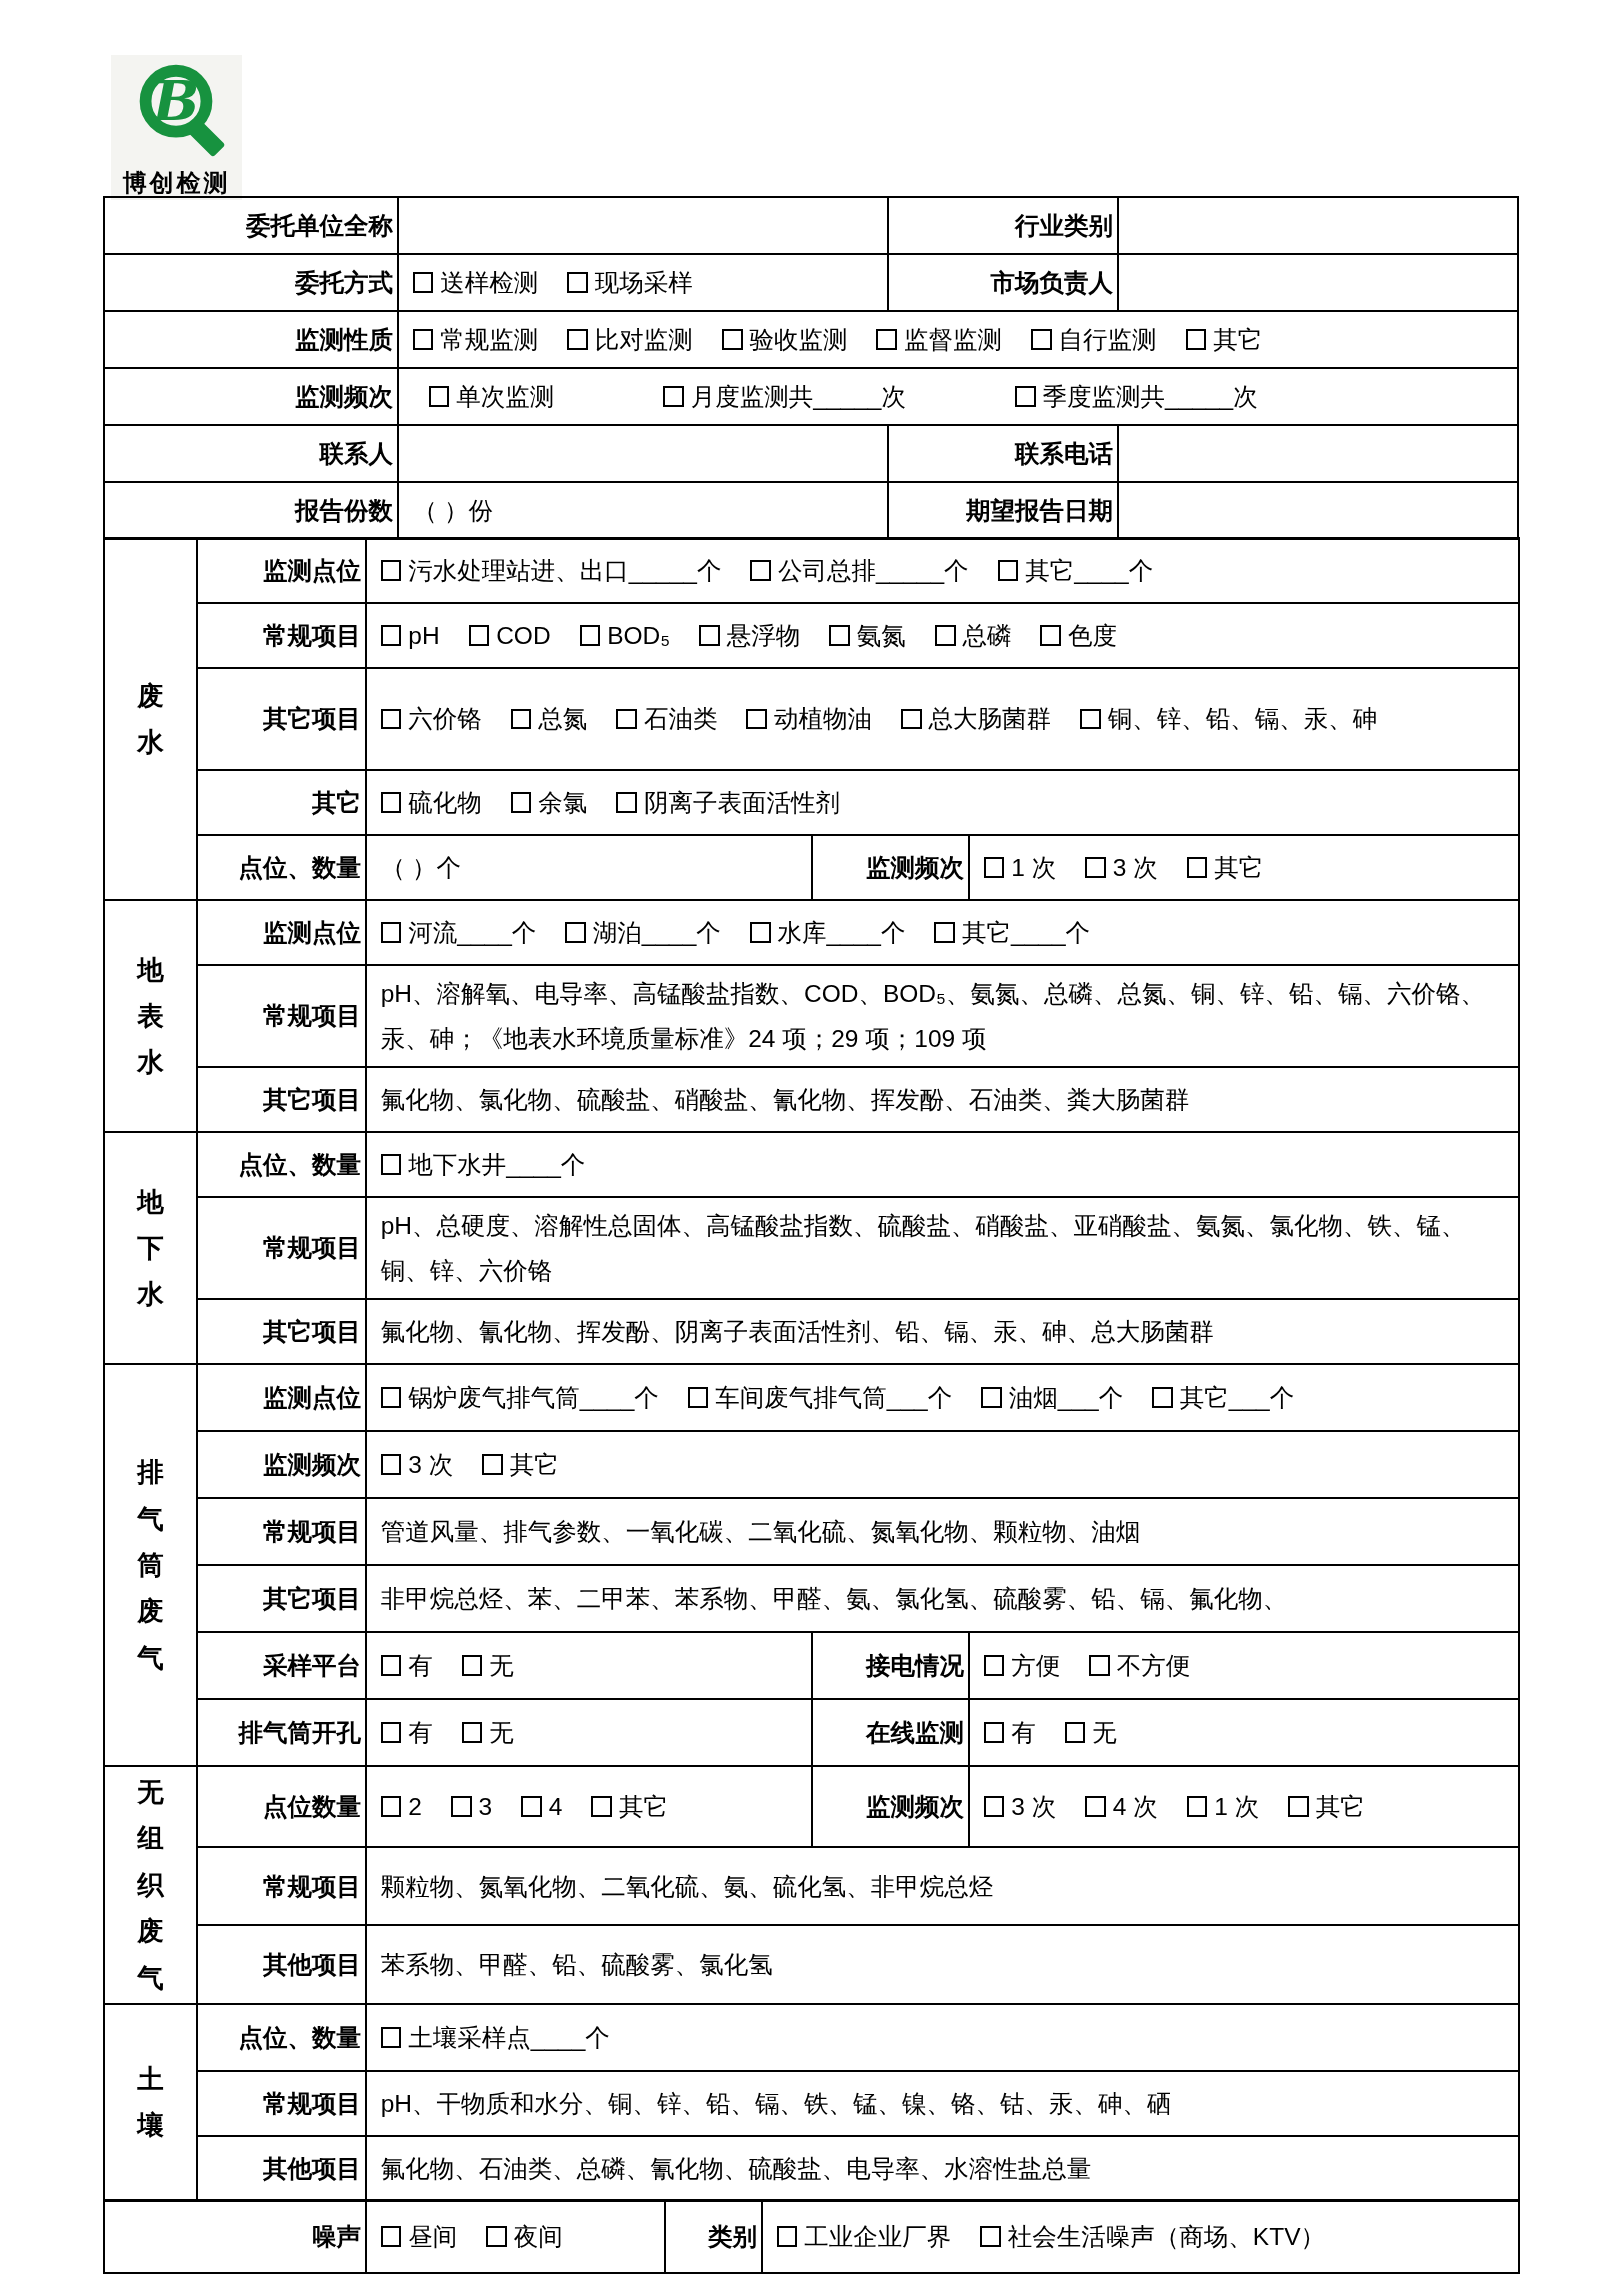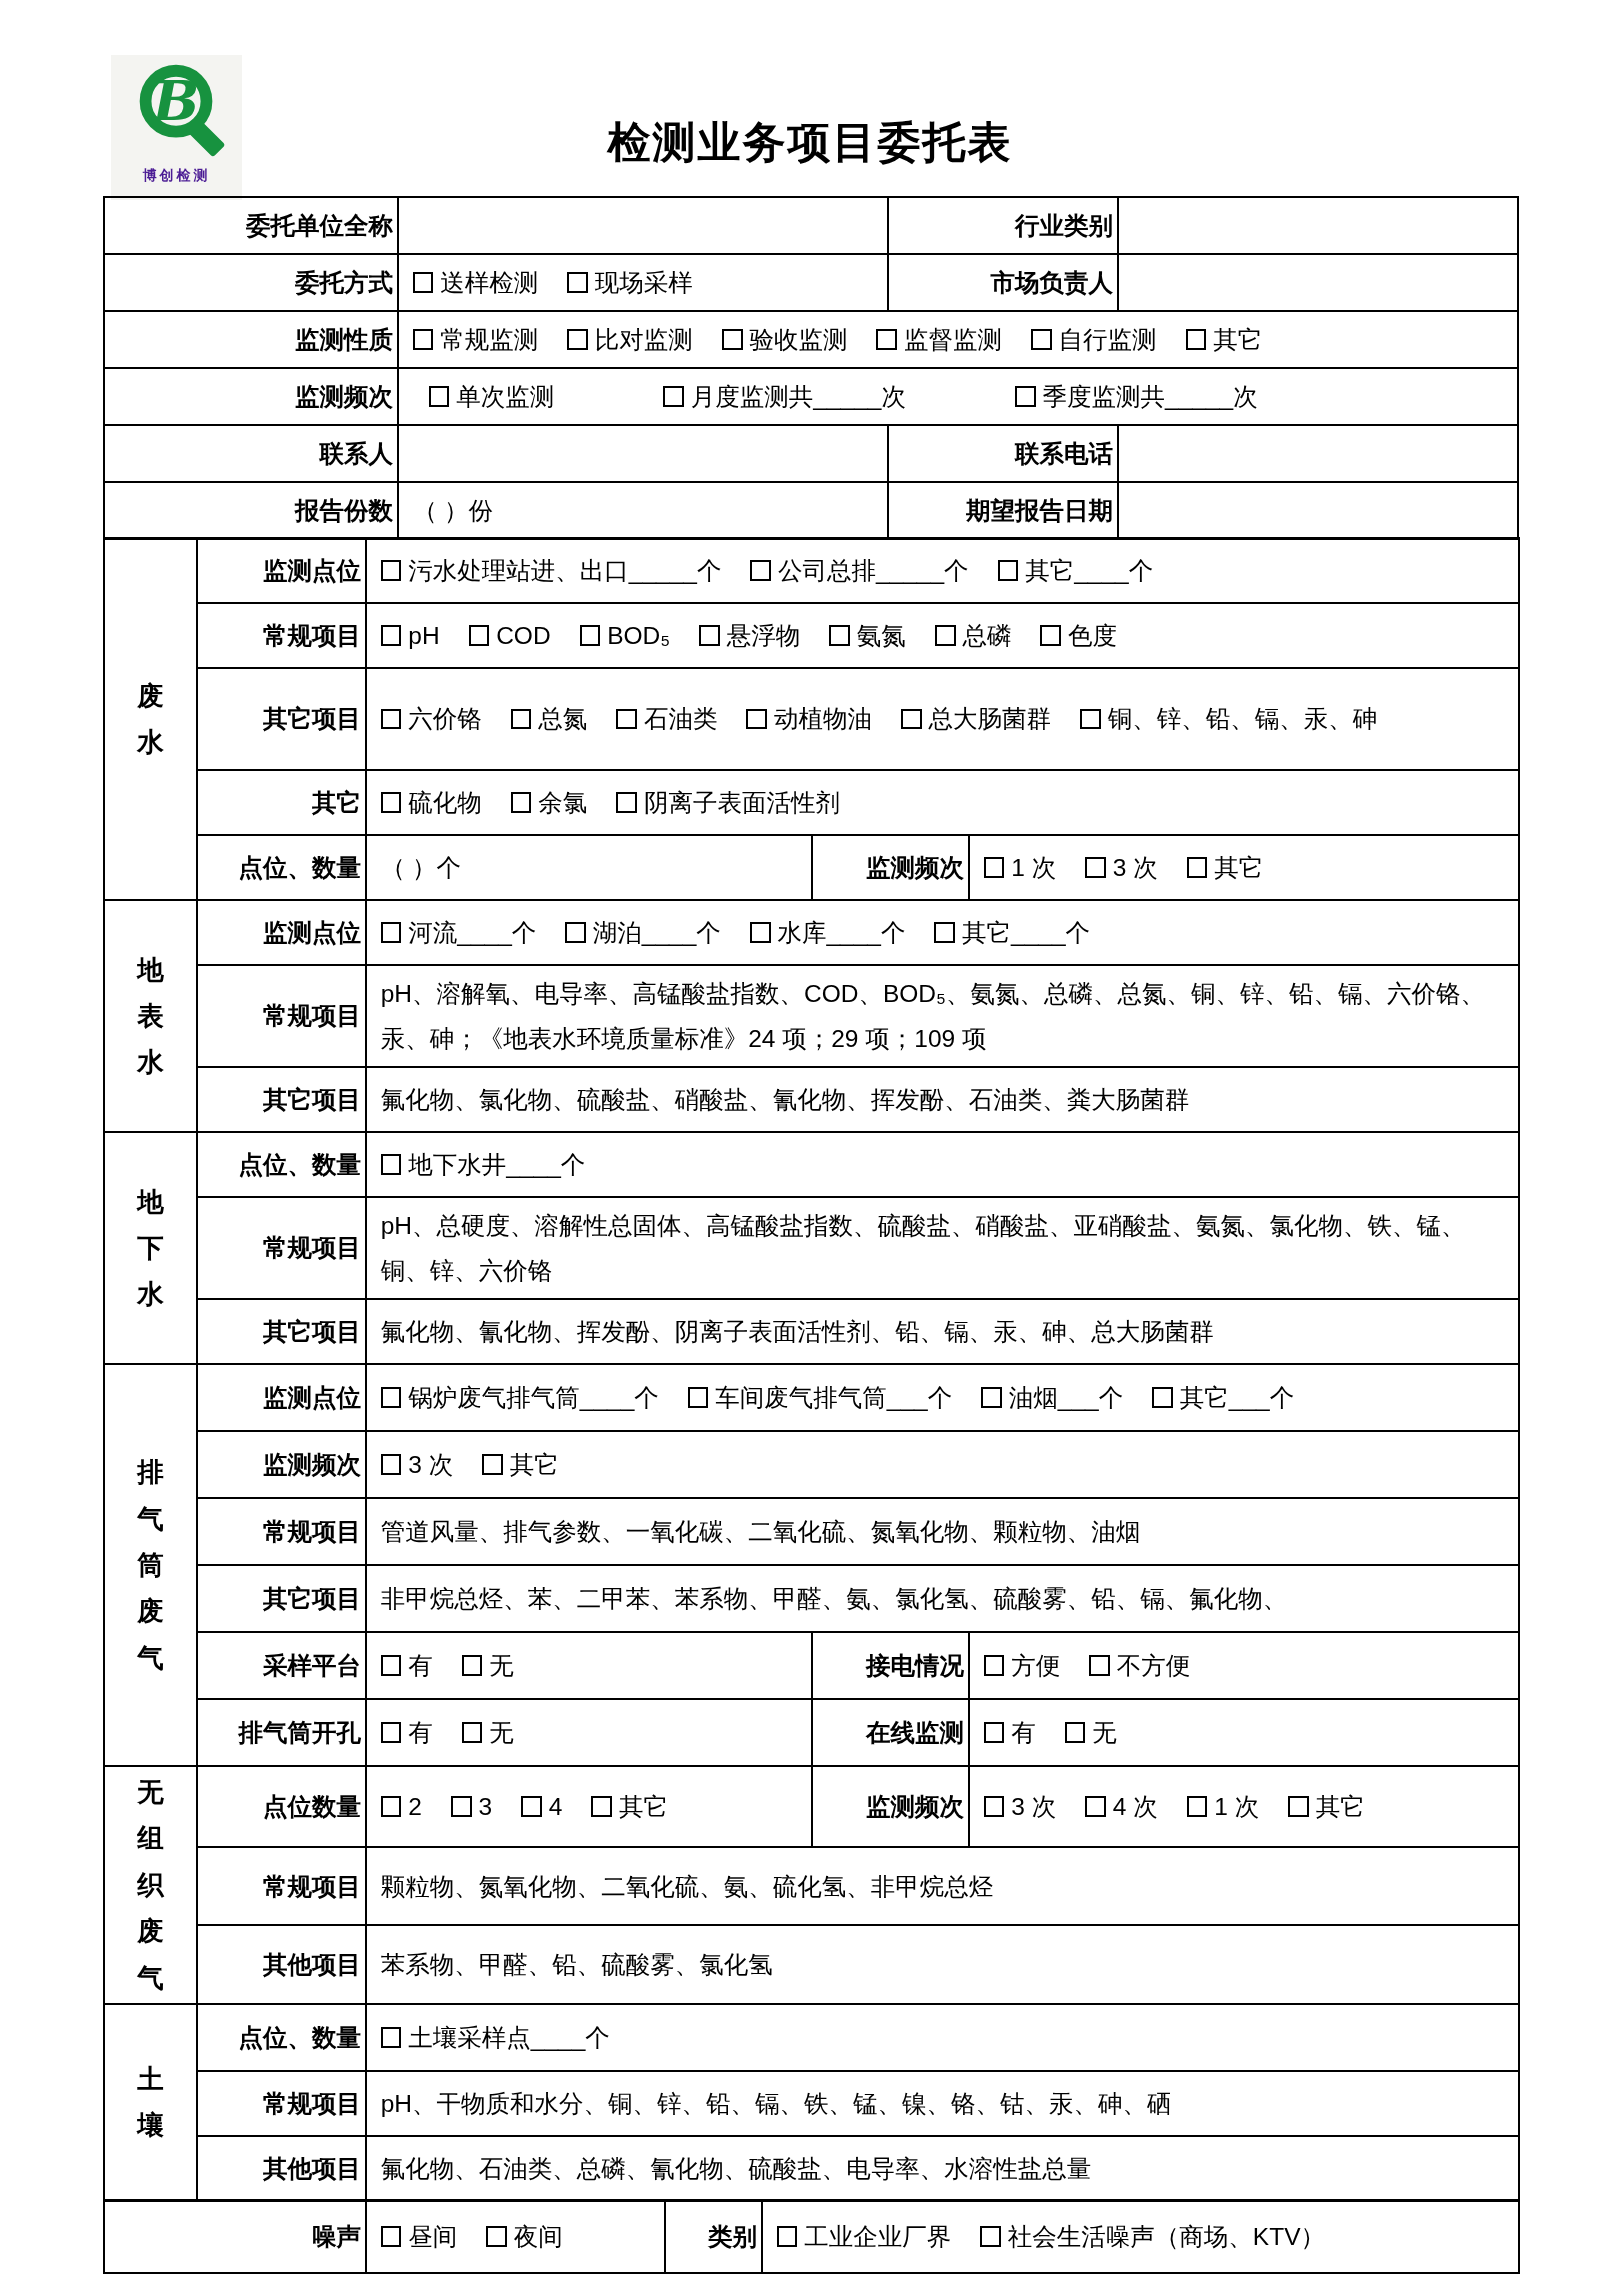--- a/index.html
+++ b/index.html
@@ -1,21 +1,21 @@
 <!DOCTYPE html>
 <html><head>
 <meta charset="utf-8">
 <style>
   html,body{margin:0;padding:0;background:#fff;}
   .sheet{position:relative;width:1620px;height:2293px;background:#ffffff;
          font-family:"Liberation Sans","DejaVu Sans",sans-serif;color:#000;}
   
   .logo{position:absolute;left:111px;top:55px;width:131px;height:145px;
         background:#f4f4f1;text-align:center;padding-top:2px;box-sizing:border-box;}
-  .brand-name{color:#4c1d95;font-weight:bold;font-size:14px;letter-spacing:2.9px;margin-top:-3.9px;}
+  .brand-name{color:#000000;font-weight:bold;font-size:24px;letter-spacing:2.9px;margin-top:-3.9px;}
   
   .title{position:absolute;top:114px;left:0;width:100%;text-align:center;
          font-size:43px;font-weight:bold;letter-spacing:2px;}
   
   .form{position:absolute;left:103px;top:196px;width:1414px;}
   table{border-collapse:collapse;table-layout:fixed;width:1414px;border:2.9px solid #000;}
   .form table + table{margin-top:-2.9px;}
   td{border:2px solid #000;border-top-width:2.9px;border-bottom-width:2.9px;
      padding:2px 13.7px;font-size:24.5px;line-height:1.85;vertical-align:middle;
      overflow:hidden;word-break:break-all;}
@@ -41,21 +41,20 @@
 
   <div class="logo">
     <svg width="120" height="110" viewBox="0 0 122 112">
       <circle cx="60" cy="45" r="31" fill="none" stroke="#17923f" stroke-width="12"></circle>
       <text x="60" y="64" font-size="56" font-style="italic" font-weight="bold" fill="#17923f" text-anchor="middle" font-family="'DejaVu Serif',serif">B</text>
       <rect x="80" y="62" width="40" height="18" rx="3" transform="rotate(45 82 64)" fill="#17923f"></rect>
     </svg>
     <div class="brand-name">博创检测</div>
   </div>
 
-  <div class="title">检测业务项目委托表</div>
 
   <div class="form">
 
     <table>
       <colgroup>
           <col style="width:294px">
           <col style="width:490px">
           <col style="width:230px">
           <col style="width:400px">
         </colgroup>

